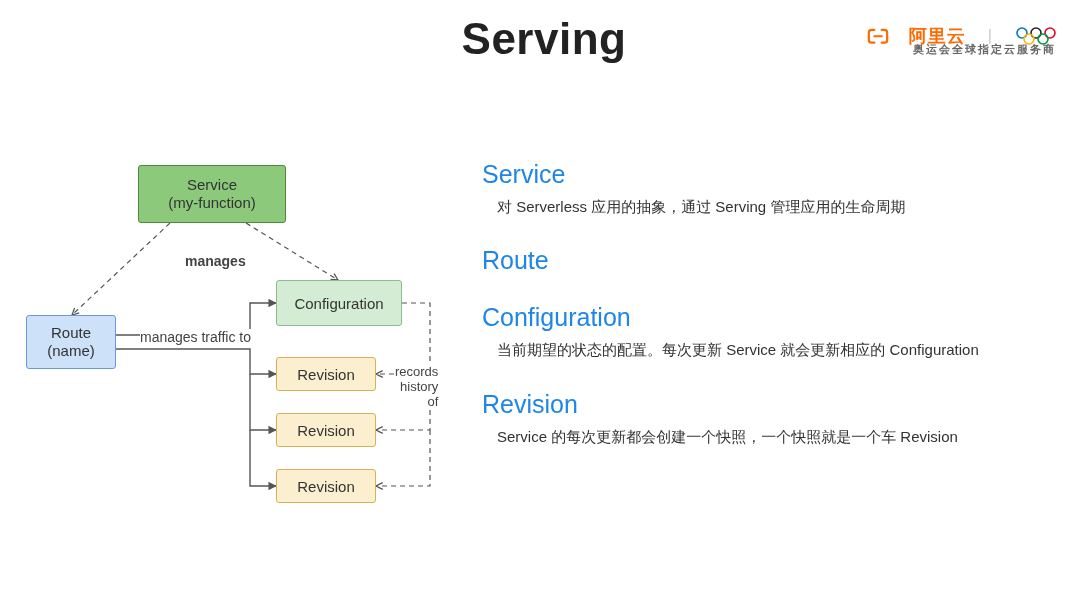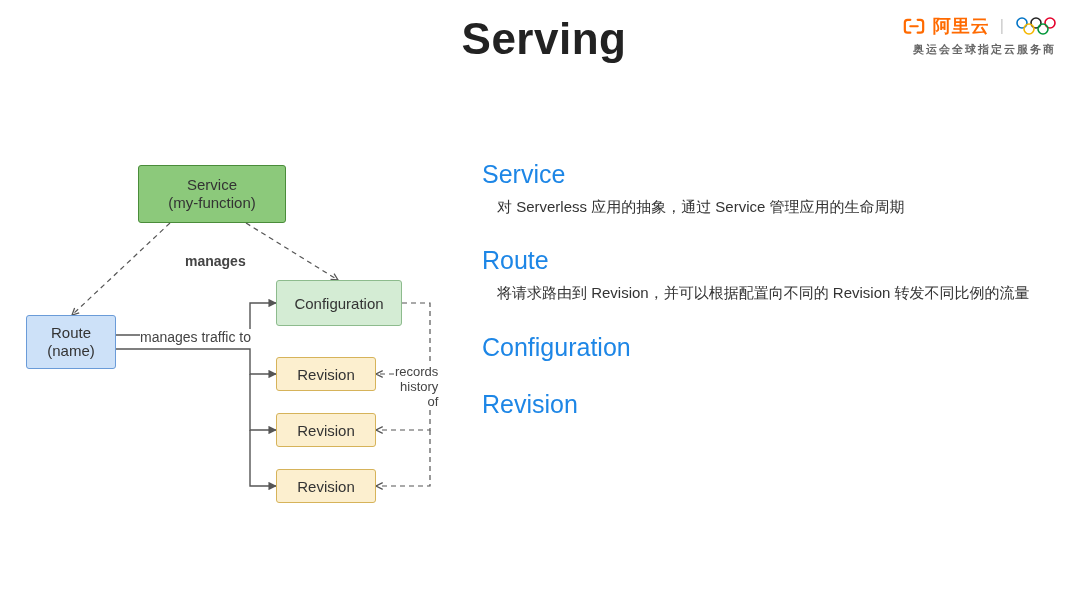--- a/index.html
+++ b/index.html
@@ -19,25 +19,25 @@
     left: 4px;
     width: 100%;
     text-align: center;
     font-size: 44px;
     letter-spacing: .5px;
     font-weight: 600;
     color: #222;
   }
   .brand {
     position: absolute;
-    top: 14px;
+    top: 24px;
     right: 22px;
     display: flex;
     align-items: center;
-    gap: 8px;
+    gap: 20px;
     justify-content: center;
   }
   .brand .logo-mark {
     width: 22px; height: 18px;
     display: inline-flex; align-items: center; justify-content: center;
   }
   .brand .logo-text { color:#ff6a00; font-size:18px; font-weight:600; letter-spacing:1px; }
   .brand .sep { color:#c9c9c9; font-size:16px; margin:0 2px; }
   .rings { width: 44px; height: 20px; }
   .brand-tag {
@@ -203,25 +203,26 @@
   <div class="box rev rev3">Revision</div>
 
   <div class="lbl lbl-manages">manages</div>
   <div class="lbl lbl-routes">manages traffic to</div>
   <div class="lbl lbl-records">records<br>history<br>of</div>
 </div>
 
 <div class="col">
   <div class="section">
     <h3 class="section-h">Service</h3>
-    <p class="section-p">对 Serverless 应用的抽象，通过 Service 管理应用的生命周期</p>
+    <p class="section-p">对 Serverless 应用的抽象，通过 Serving 管理应用的生命周期</p>
   </div>
   <div class="section">
     <h3 class="section-h">Route</h3>
-    <p class="section-p">将请求路由到 Revision，并可以根据配置向不同的 Revision 转发不同比例的流量</p>
   </div>
   <div class="section">
     <h3 class="section-h">Configuration</h3>
+    <p class="section-p">当前期望的状态的配置。每次更新 Service 就会更新相应的 Configuration</p>
   </div>
   <div class="section">
     <h3 class="section-h">Revision</h3>
+    <p class="section-p">Service 的每次更新都会创建一个快照，一个快照就是一个车 Revision</p>
   </div>
 </div>
 
 </body></html>

